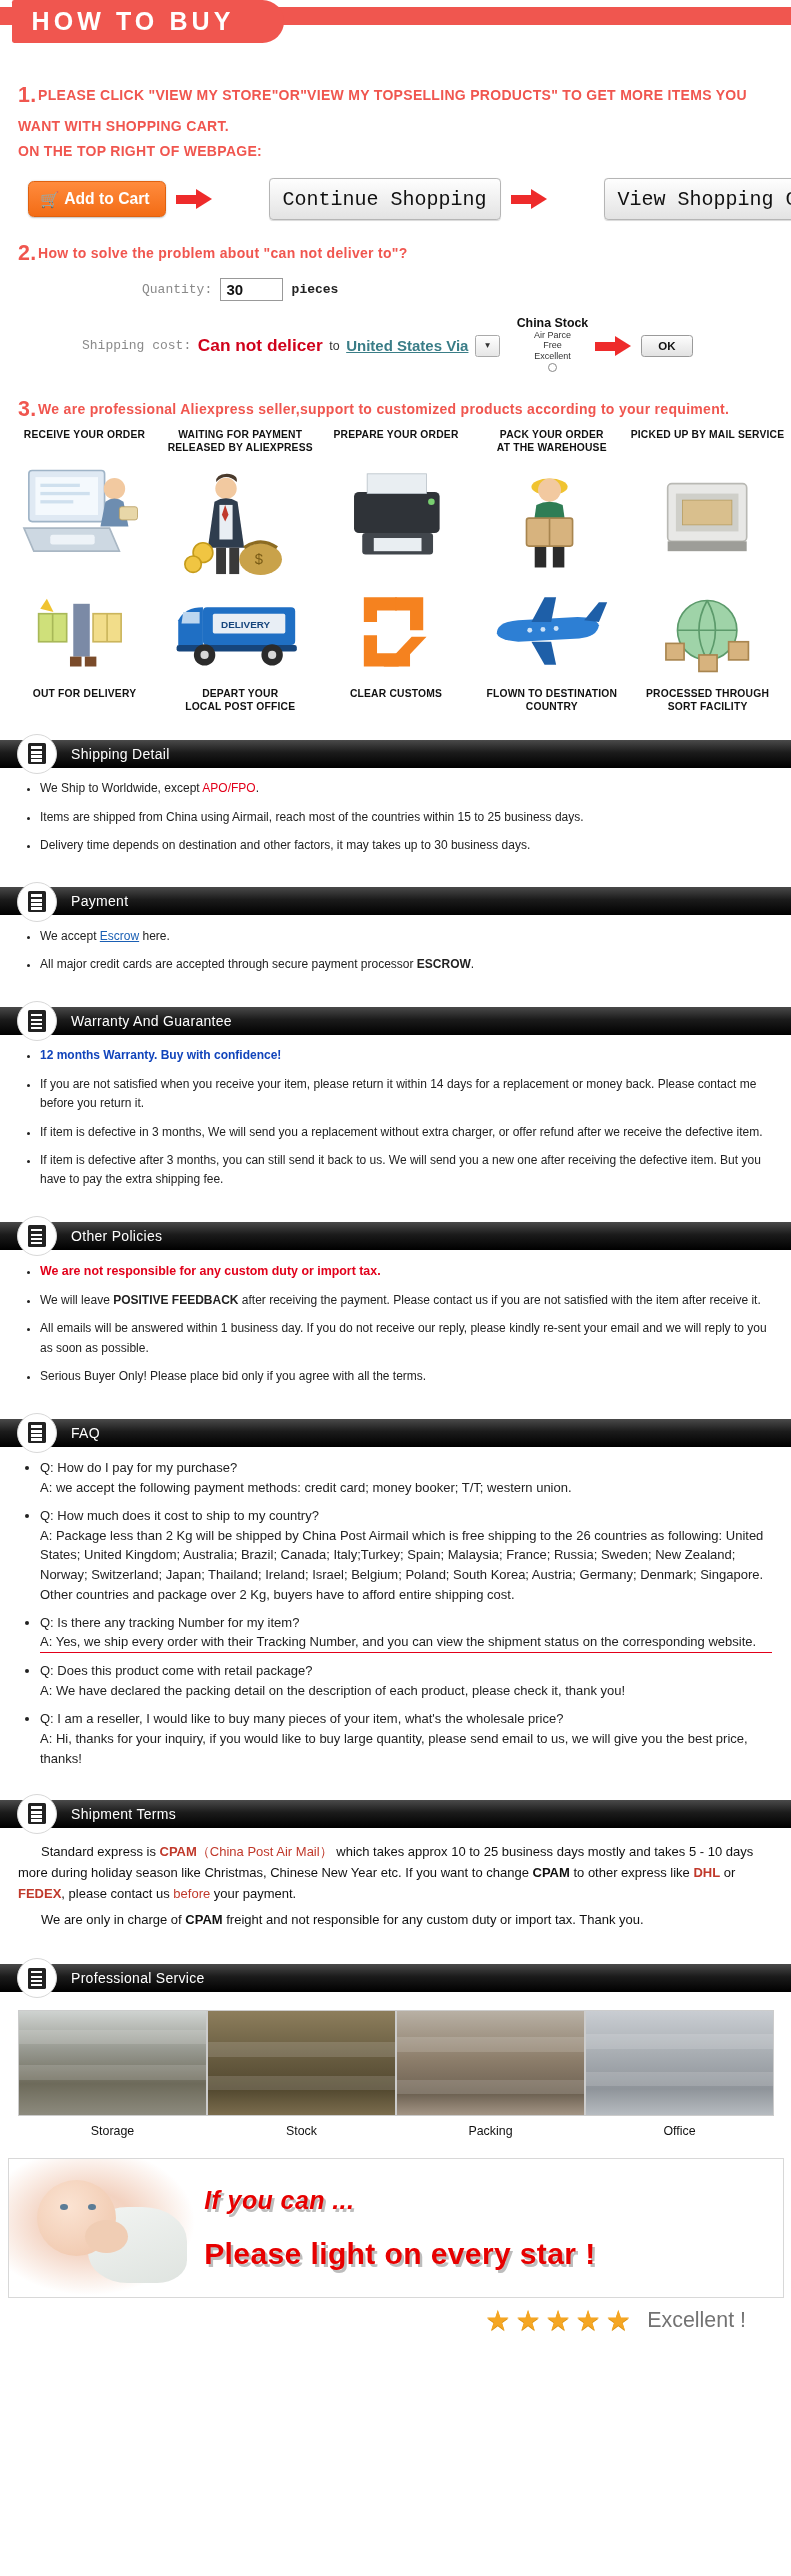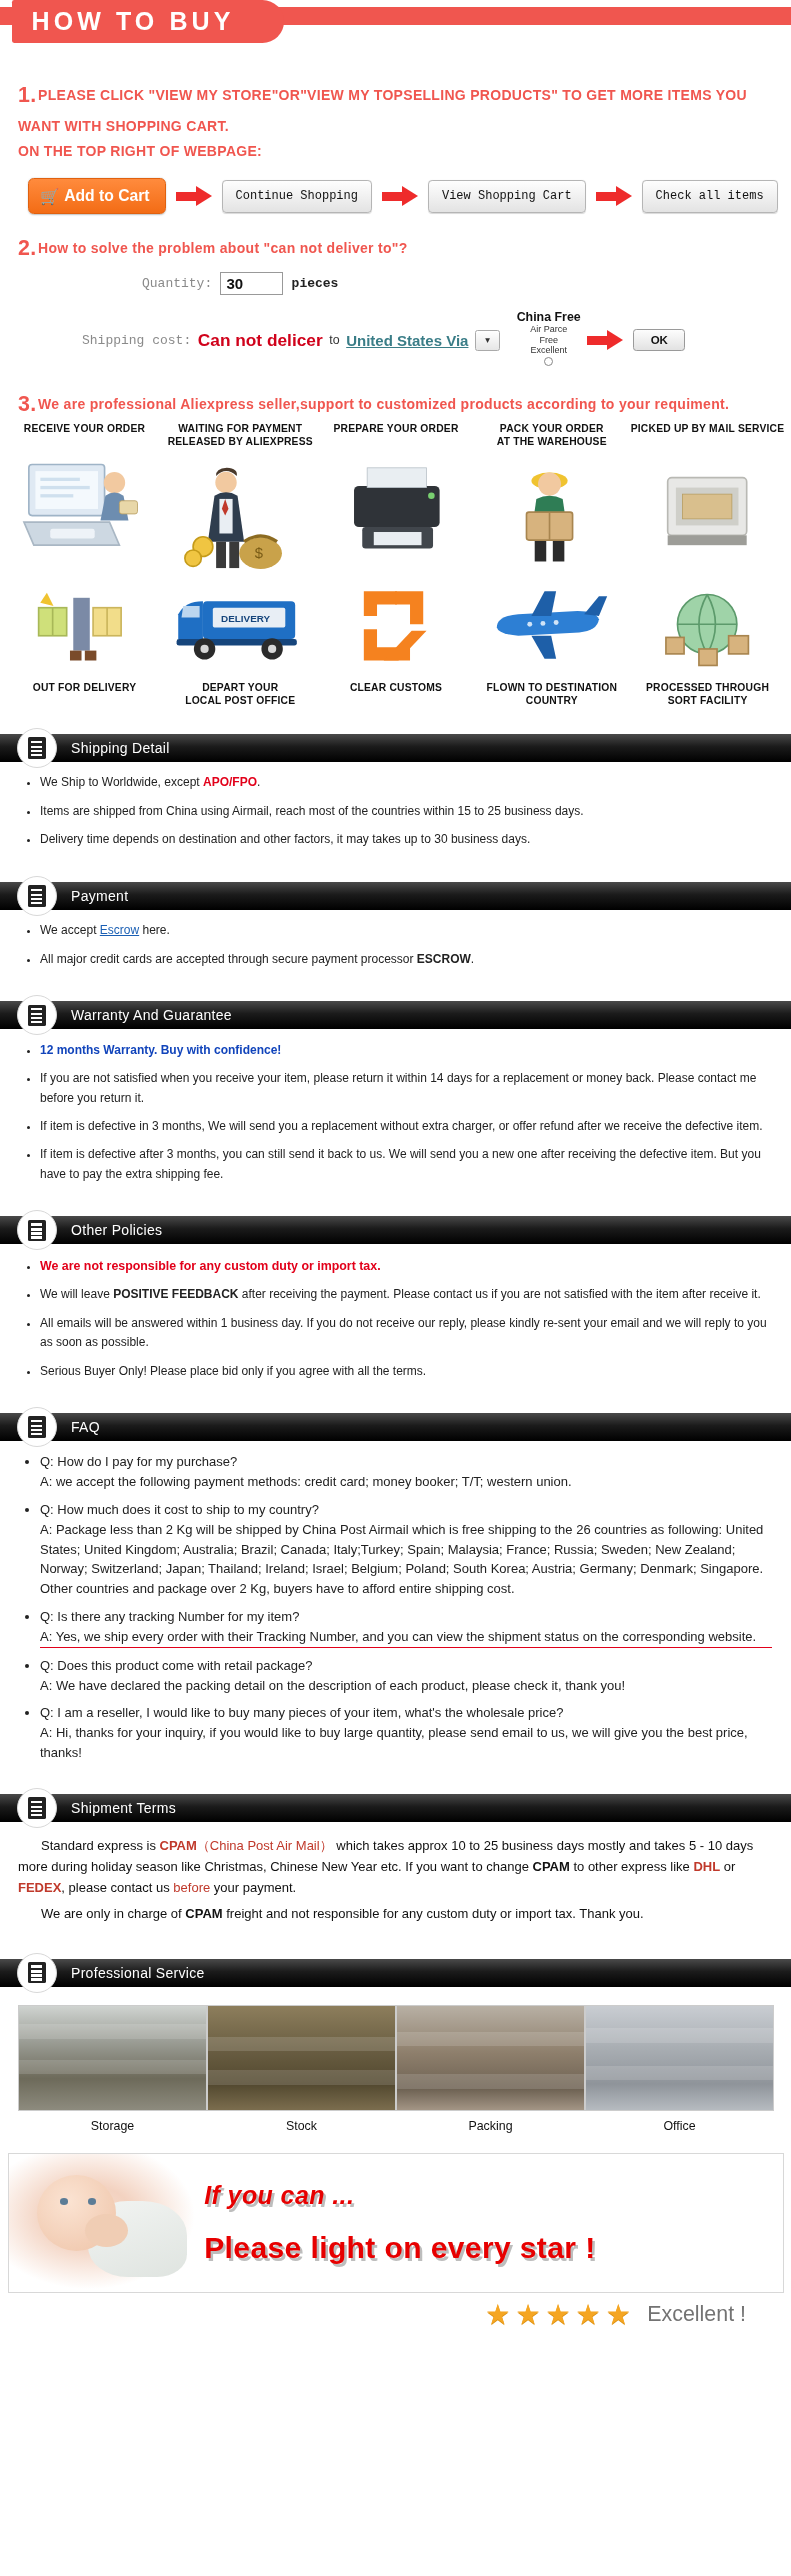--- a/index.html
+++ b/index.html
@@ -54,23 +54,23 @@
     content:""; position:absolute; left:0; top:5.8px; width:21.4px; height:9px; background:#ee2b2b;
   }
   .arrow-red:after {
     content:""; position:absolute; left:20px; top:0px;
     border-top:10px solid transparent; border-bottom:10px solid transparent;
     border-left:16.5px solid #ee2b2b;
   }
   .btn-grey {
     background:linear-gradient(#fefefe,#e3e3e3);
     border:0.8px solid #b5b5b5; border-radius:4.1px;
-    padding:8.2px 13px; font-size:12px; color:#111;
+    padding:8.2px 13px; font-size:20px; color:#111;
     font-family:"Liberation Mono", monospace;
-    box-shadow:0 0.8px 0.8px rgba(0,0,0,.15); white-space:nowrap;
+    box-shadow:0 0.8px 0.8px rgba(0,0,0,.15); white-space:nowrap;margin-left:47px;
   }
 
   
   .step2 { margin-top:21.4px; }
   .qtyrow { display:flex; align-items:center; margin:11.5px 0 0 124px; gap:8.2px; }
   .qty-label { color:#8a8a8a; font-size:13px; font-family:"Liberation Mono", monospace; }
   .qty-input {
     border:0.8px solid #999; background:#fff; width:63px; height:23px;
     font-size:15px; font-weight:bold; padding:1.6px 5px; color:#111;
     display:flex; align-items:center;
@@ -135,21 +135,21 @@
   .sec-head .title {
     margin-left:71px; color:#fff; font-size:14px; letter-spacing:0.3px;
   }
 
   .sec-body { padding:11.5px 20px 5px 20px; }
   ul.bullets { margin:0; padding:0 0 0 20px; }
   ul.bullets > li {
     font-size:12px; line-height:1.62; color:#222; margin-bottom:9px;
   }
   ul.bullets > li::marker { font-size:11.5px; }
-  .red { color:#e2001a; font-weight:bold; }
+  .red { color:#e2001a; font-weight:normal; }
   .redline { color:#e2001a; font-weight:bold; font-size:12.4px; }
   .bold { font-weight:bold; }
   .escrow-link { color:#1a5fb4; text-decoration:underline; }
   .blue-bold { color:#1144bb; font-weight:bold; }
   .underline-red { border-bottom:1.2px solid #e2001a; }
 
   
   ul.faq { margin:0; padding:0 0 0 20px; }
   ul.faq > li { font-size:13px; line-height:1.52; color:#222; margin-bottom:8.2px; }
 
@@ -256,21 +256,21 @@
         <span class="qty-units">pieces</span>
       </div>
 
       <div class="shiprow">
         <span class="ship-label">Shipping cost:</span>
         <span class="ship-err">Can not delicer</span>
         <span class="ship-to">to</span>
         <span class="ship-link">United States Via</span>
         <span class="ship-select">▼</span>
         <span class="cp-block">
-          <span class="cp-t1" style="display:block">China Free</span>
+          <span class="cp-t1" style="display:block">China Stock</span>
           <span class="cp-t2" style="display:block">Air Parce</span>
           <span class="cp-t3" style="display:block">Free</span>
           <span class="cp-t4" style="display:block">Excellent</span>
           <span class="cp-circle"></span>
         </span>
         <span class="arrow-red"></span>
         <span class="ok-btn">OK</span>
       </div>
     </div>
 

